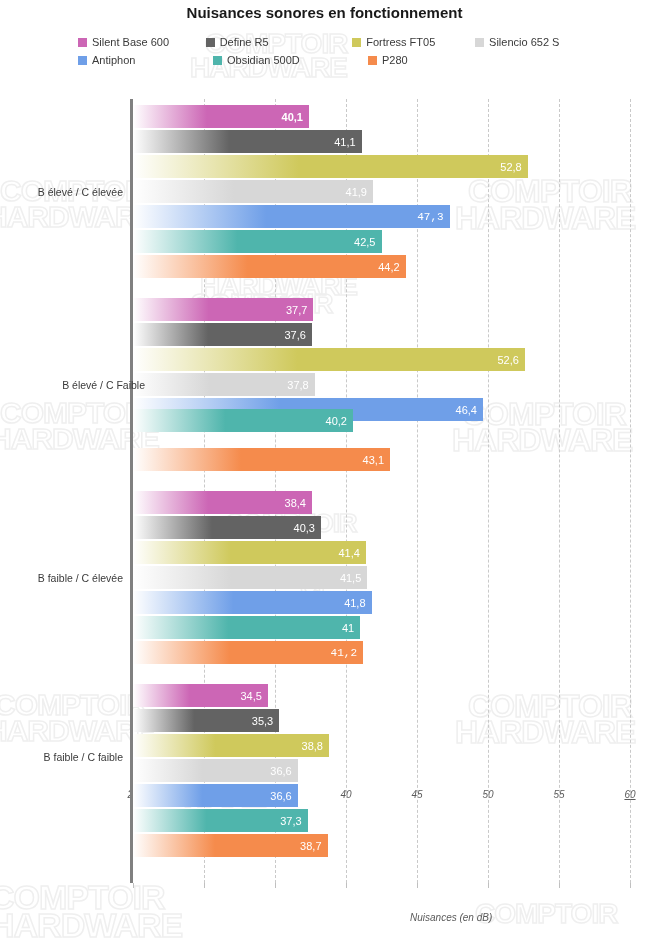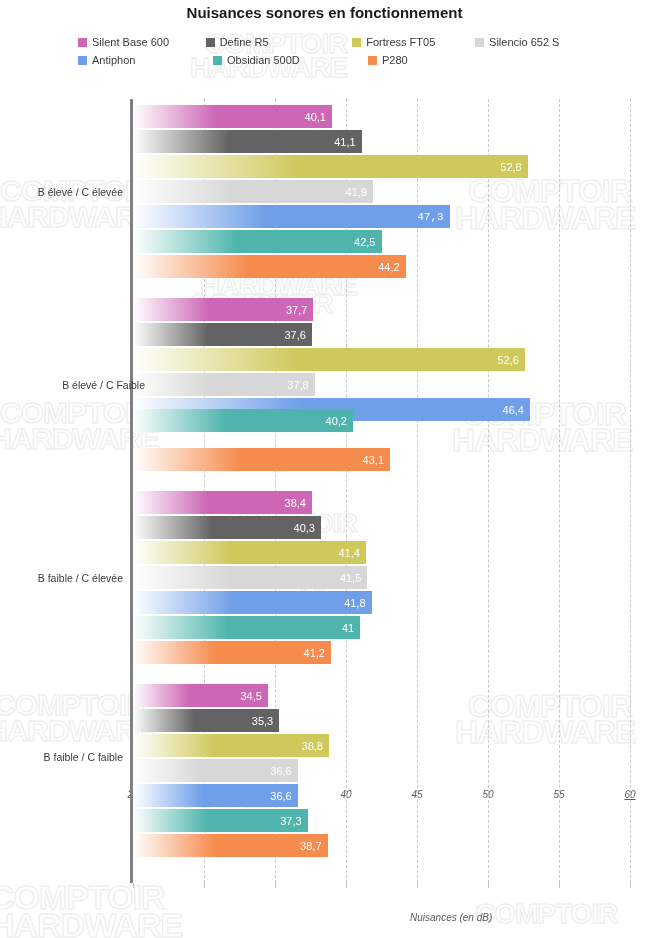--- a/index.html
+++ b/index.html
@@ -184,21 +184,21 @@
         <div class="gridline" style="left: 284px;"></div>
         <div class="tick" style="left: 284px;"></div>
         <div class="gridline" style="left: 355px;"></div>
         <div class="tick" style="left: 355px;"></div>
         <div class="gridline" style="left: 426px;"></div>
         <div class="tick" style="left: 426px;"></div>
         <div class="gridline" style="left: 497px;"></div>
         <div class="tick" style="left: 497px;"></div>
       </div>
     <div id="bars">
-        <div class="bar" style="top: 6px; width: 199px; background: linear-gradient(to right, rgb(255, 255, 255) 0%, rgb(204, 102, 181) 42%, rgb(204, 102, 181) 100%);">
+        <div class="bar" style="top: 6px; width: 176px; background: linear-gradient(to right, rgb(255, 255, 255) 0%, rgb(204, 102, 181) 42%, rgb(204, 102, 181) 100%); font-weight: bold;">
           <span class="bar-value">40,1</span>
         </div>
         <div class="bar" style="top: 31px; width: 228.62px; background: linear-gradient(to right, rgb(255, 255, 255) 0%, rgb(99, 99, 99) 42%, rgb(99, 99, 99) 100%);">
           <span class="bar-value">41,1</span>
         </div>
         <div class="bar" style="top: 56px; width: 394.76px; background: linear-gradient(to right, rgb(255, 255, 255) 0%, rgb(207, 201, 92) 42%, rgb(207, 201, 92) 100%);">
           <span class="bar-value">52,8</span>
         </div>
         <div class="bar" style="top: 81px; width: 239.98px; background: linear-gradient(to right, rgb(255, 255, 255) 0%, rgb(215, 215, 215) 42%, rgb(215, 215, 215) 100%);">
           <span class="bar-value">41,9</span>
@@ -217,21 +217,21 @@
         </div>
         <div class="bar" style="top: 224px; width: 178.92px; background: linear-gradient(to right, rgb(255, 255, 255) 0%, rgb(99, 99, 99) 42%, rgb(99, 99, 99) 100%);">
           <span class="bar-value">37,6</span>
         </div>
         <div class="bar" style="top: 249px; width: 391.92px; background: linear-gradient(to right, rgb(255, 255, 255) 0%, rgb(207, 201, 92) 42%, rgb(207, 201, 92) 100%);">
           <span class="bar-value">52,6</span>
         </div>
         <div class="bar" style="top: 274px; width: 181.76px; background: linear-gradient(to right, rgb(255, 255, 255) 0%, rgb(215, 215, 215) 42%, rgb(215, 215, 215) 100%);">
           <span class="bar-value">37,8</span>
         </div>
-        <div class="bar" style="top: 299px; width: 350px; background: linear-gradient(to right, rgb(255, 255, 255) 0%, rgb(111, 159, 232) 42%, rgb(111, 159, 232) 100%); padding-left: 47px;">
+        <div class="bar" style="top: 299px; width: 350px; background: linear-gradient(to right, rgb(255, 255, 255) 0%, rgb(111, 159, 232) 42%, rgb(111, 159, 232) 100%);">
           <span class="bar-value">46,4</span>
         </div>
         <div class="bar" style="top: 310px; width: 220px; background: linear-gradient(to right, rgb(255, 255, 255) 0%, rgb(79, 181, 172) 42%, rgb(79, 181, 172) 100%);">
           <span class="bar-value">40,2</span>
         </div>
         <div class="bar" style="top: 349px; width: 257.02px; background: linear-gradient(to right, rgb(255, 255, 255) 0%, rgb(245, 139, 76) 42%, rgb(245, 139, 76) 100%);">
           <span class="bar-value">43,1</span>
         </div>
         <div class="bar" style="top: 392px; width: 179px; background: linear-gradient(to right, rgb(255, 255, 255) 0%, rgb(204, 102, 181) 42%, rgb(204, 102, 181) 100%);">
           <span class="bar-value">38,4</span>
@@ -244,21 +244,21 @@
         </div>
         <div class="bar" style="top: 467px; width: 234.3px; background: linear-gradient(to right, rgb(255, 255, 255) 0%, rgb(215, 215, 215) 42%, rgb(215, 215, 215) 100%);">
           <span class="bar-value">41,5</span>
         </div>
         <div class="bar" style="top: 492px; width: 238.56px; background: linear-gradient(to right, rgb(255, 255, 255) 0%, rgb(111, 159, 232) 42%, rgb(111, 159, 232) 100%);">
           <span class="bar-value">41,8</span>
         </div>
         <div class="bar" style="top: 517px; width: 227.2px; background: linear-gradient(to right, rgb(255, 255, 255) 0%, rgb(79, 181, 172) 42%, rgb(79, 181, 172) 100%);">
           <span class="bar-value">41</span>
         </div>
-        <div class="bar" style="top: 542px; width: 198px; background: linear-gradient(to right, rgb(255, 255, 255) 0%, rgb(245, 139, 76) 42%, rgb(245, 139, 76) 100%);">
+        <div class="bar" style="top: 542px; width: 230px; background: linear-gradient(to right, rgb(255, 255, 255) 0%, rgb(245, 139, 76) 42%, rgb(245, 139, 76) 100%); font-family: Liberation Mono, monospace;">
           <span class="bar-value">41,2</span>
         </div>
         <div class="bar" style="top: 585px; width: 134.9px; background: linear-gradient(to right, rgb(255, 255, 255) 0%, rgb(204, 102, 181) 42%, rgb(204, 102, 181) 100%);">
           <span class="bar-value">34,5</span>
         </div>
         <div class="bar" style="top: 610px; width: 146.26px; background: linear-gradient(to right, rgb(255, 255, 255) 0%, rgb(99, 99, 99) 42%, rgb(99, 99, 99) 100%);">
           <span class="bar-value">35,3</span>
         </div>
         <div class="bar" style="top: 635px; width: 195.96px; background: linear-gradient(to right, rgb(255, 255, 255) 0%, rgb(207, 201, 92) 42%, rgb(207, 201, 92) 100%);">
           <span class="bar-value">38,8</span>

